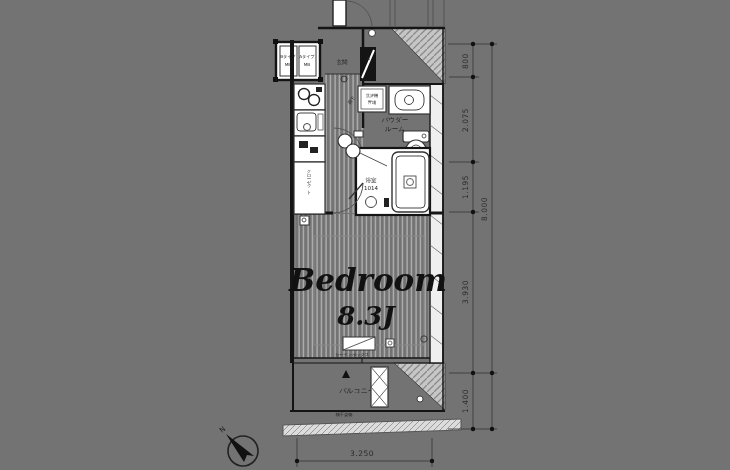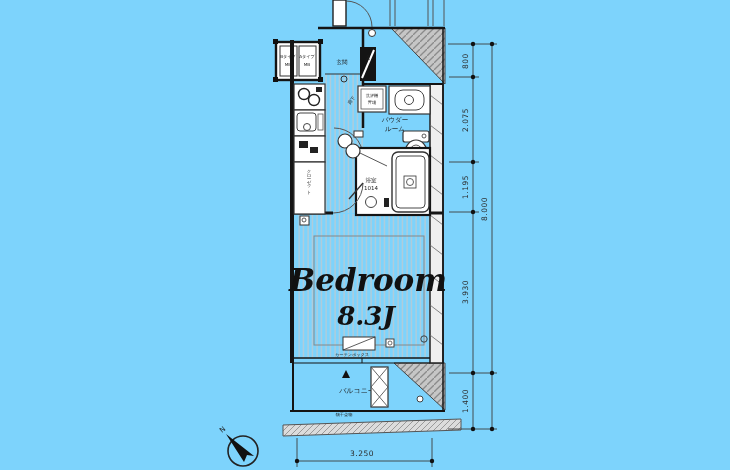--- a/index.html
+++ b/index.html
@@ -1,16 +1,16 @@
 <!DOCTYPE html>
 <html><head>
 <meta charset="utf-8">
 <style>
   html,body{margin:0;padding:0;background:#ffffff;}
-  .canvas{position:relative;width:730px;height:470px;background:#7dd3fc;overflow:hidden;
+  .canvas{position:relative;width:730px;height:470px;background:#737373;overflow:hidden;
           font-family:"DejaVu Sans",sans-serif;}
   svg text{font-family:"DejaVu Sans",sans-serif;fill:#1c1c1c;}
   .dim{font-size:7.5px;letter-spacing:.5px;fill:#2a2a2a;}
   .rm-big{font-family:"DejaVu Serif",serif;font-style:italic;font-weight:600;fill:#111;}
   .jp5{font-size:5.5px;}
   .jp45{font-size:4.5px;}
   .jp4{font-size:4.2px;}
   .jp65{font-size:6.5px;}
   .jp7{font-size:7px;}
   .vtext{writing-mode:vertical-rl;text-orientation:upright;}

